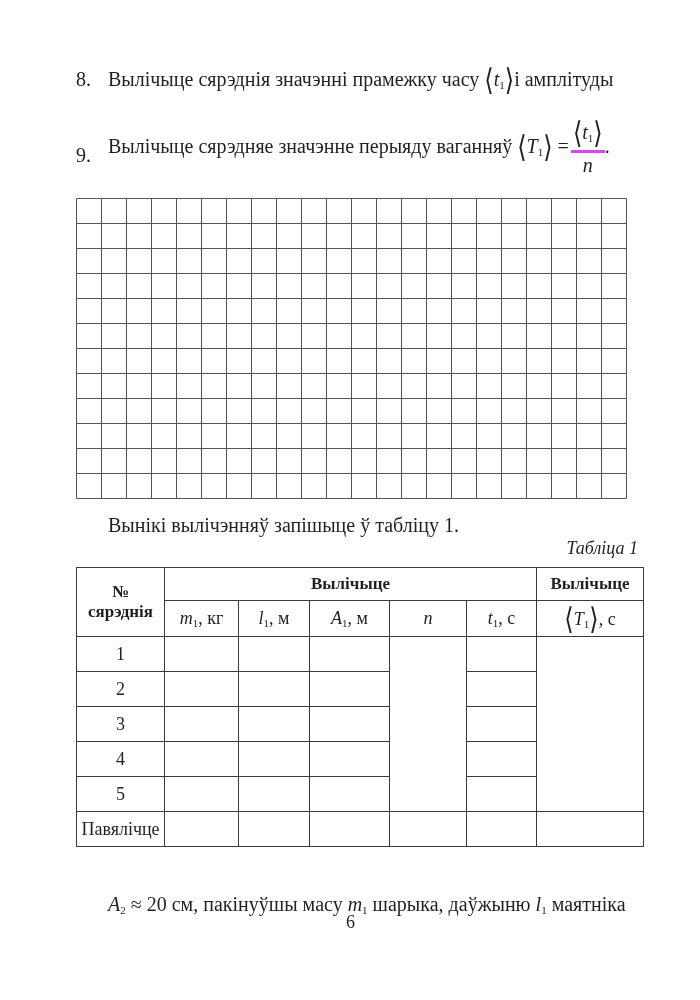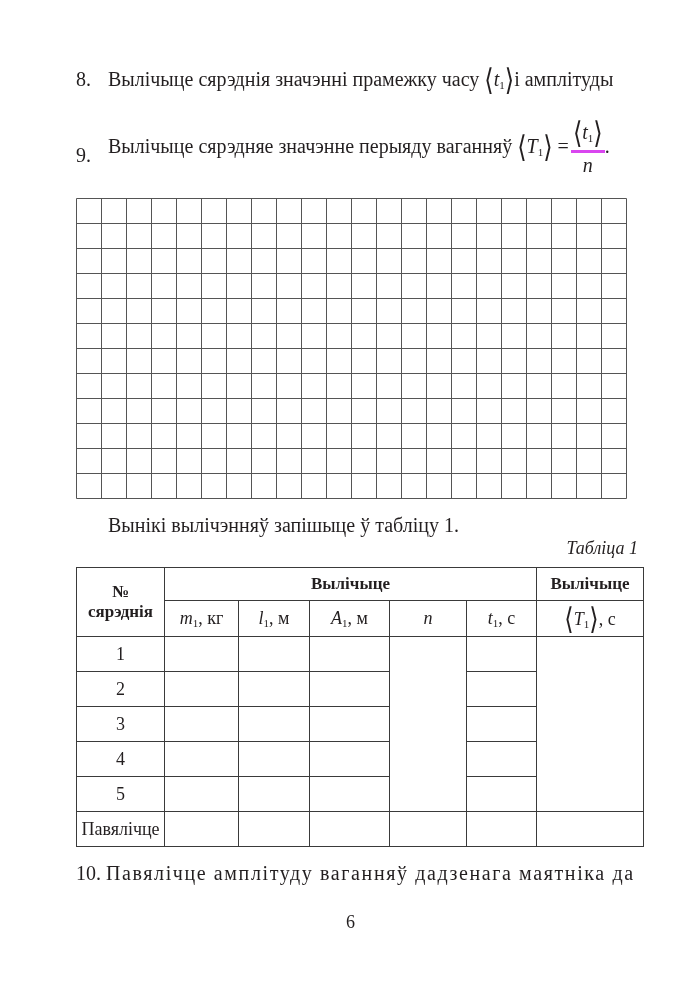--- a/index.html
+++ b/index.html
@@ -166,19 +166,18 @@
       <td></td>
       <td></td>
       <td></td>
       <td></td>
       <td></td>
       <td></td>
     </tr>
   </tbody>
     </table>
 
-  <div class="para" style="left:76px; top:858px;">
-    <span>10.</span>
-    <span style="letter-spacing:1.6px;">Павялічце амплітуду ваганняў дадзенага маятніка да</span>
+  <div class="para" style="left:108px; top:889px;">
+    <span class="it">A</span><span class="sub">2</span><span> ≈ 20 см, пакінуўшы масу </span><span class="it">m</span><span class="sub">1</span><span> шарыка, даўжыню </span><span class="it">l</span><span class="sub">1</span><span> маятніка</span>
   </div>
 
   <div class="pagenum">6</div>
 </div>
 
 </body></html>

